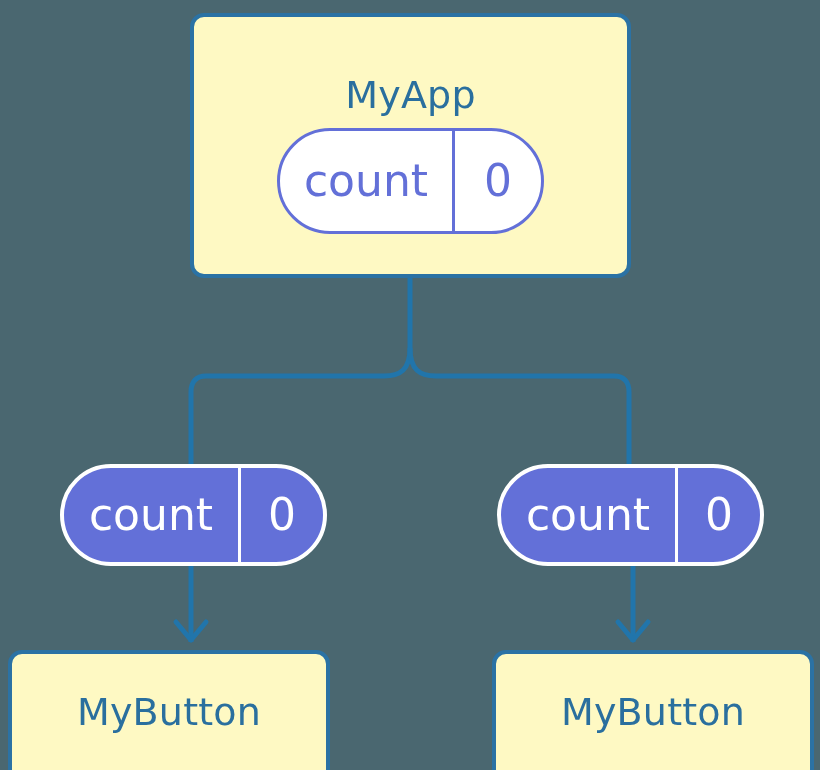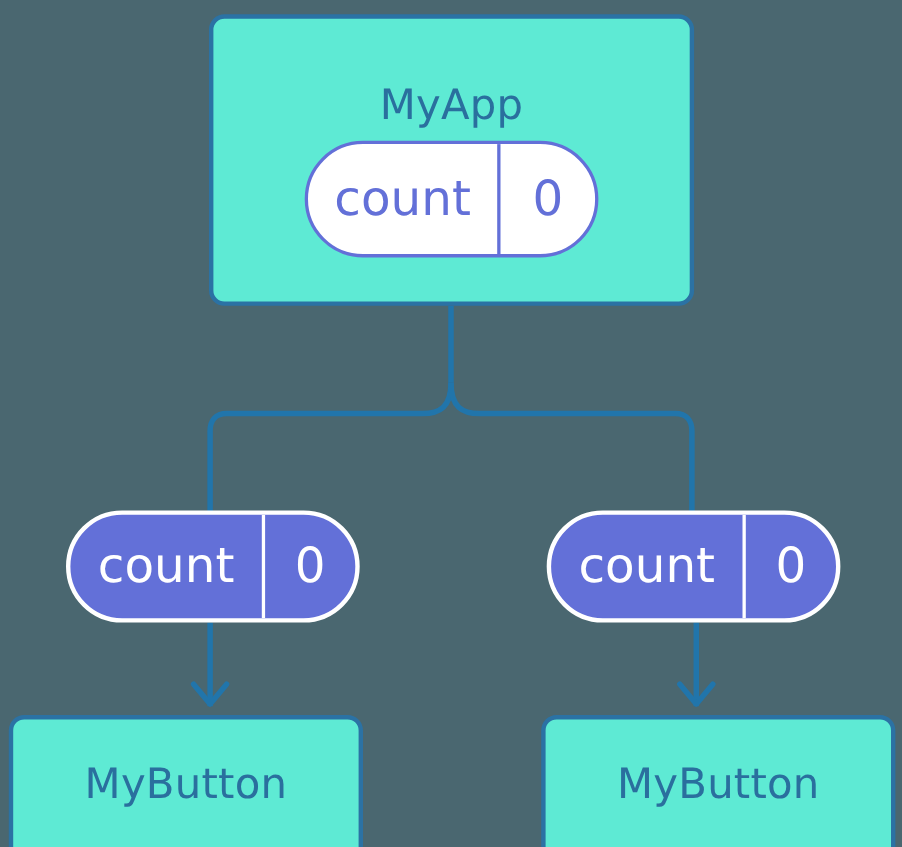--- a/index.html
+++ b/index.html
@@ -24,21 +24,21 @@
     position: absolute;
     left: 0; top: 0;
     width: 820px;
     height: 770px;
     pointer-events: none;
   }
 
   
   .component-box {
     position: absolute;
-    background: #5eead4;
+    background: #fef9c3;
     border: 4px solid #2b72a4;
     border-radius: 14px;
     box-sizing: border-box;
   }
   .component-title {
     position: absolute;
     left: 0;
     width: 100%;
     text-align: center;
     color: #2a6f9e;

